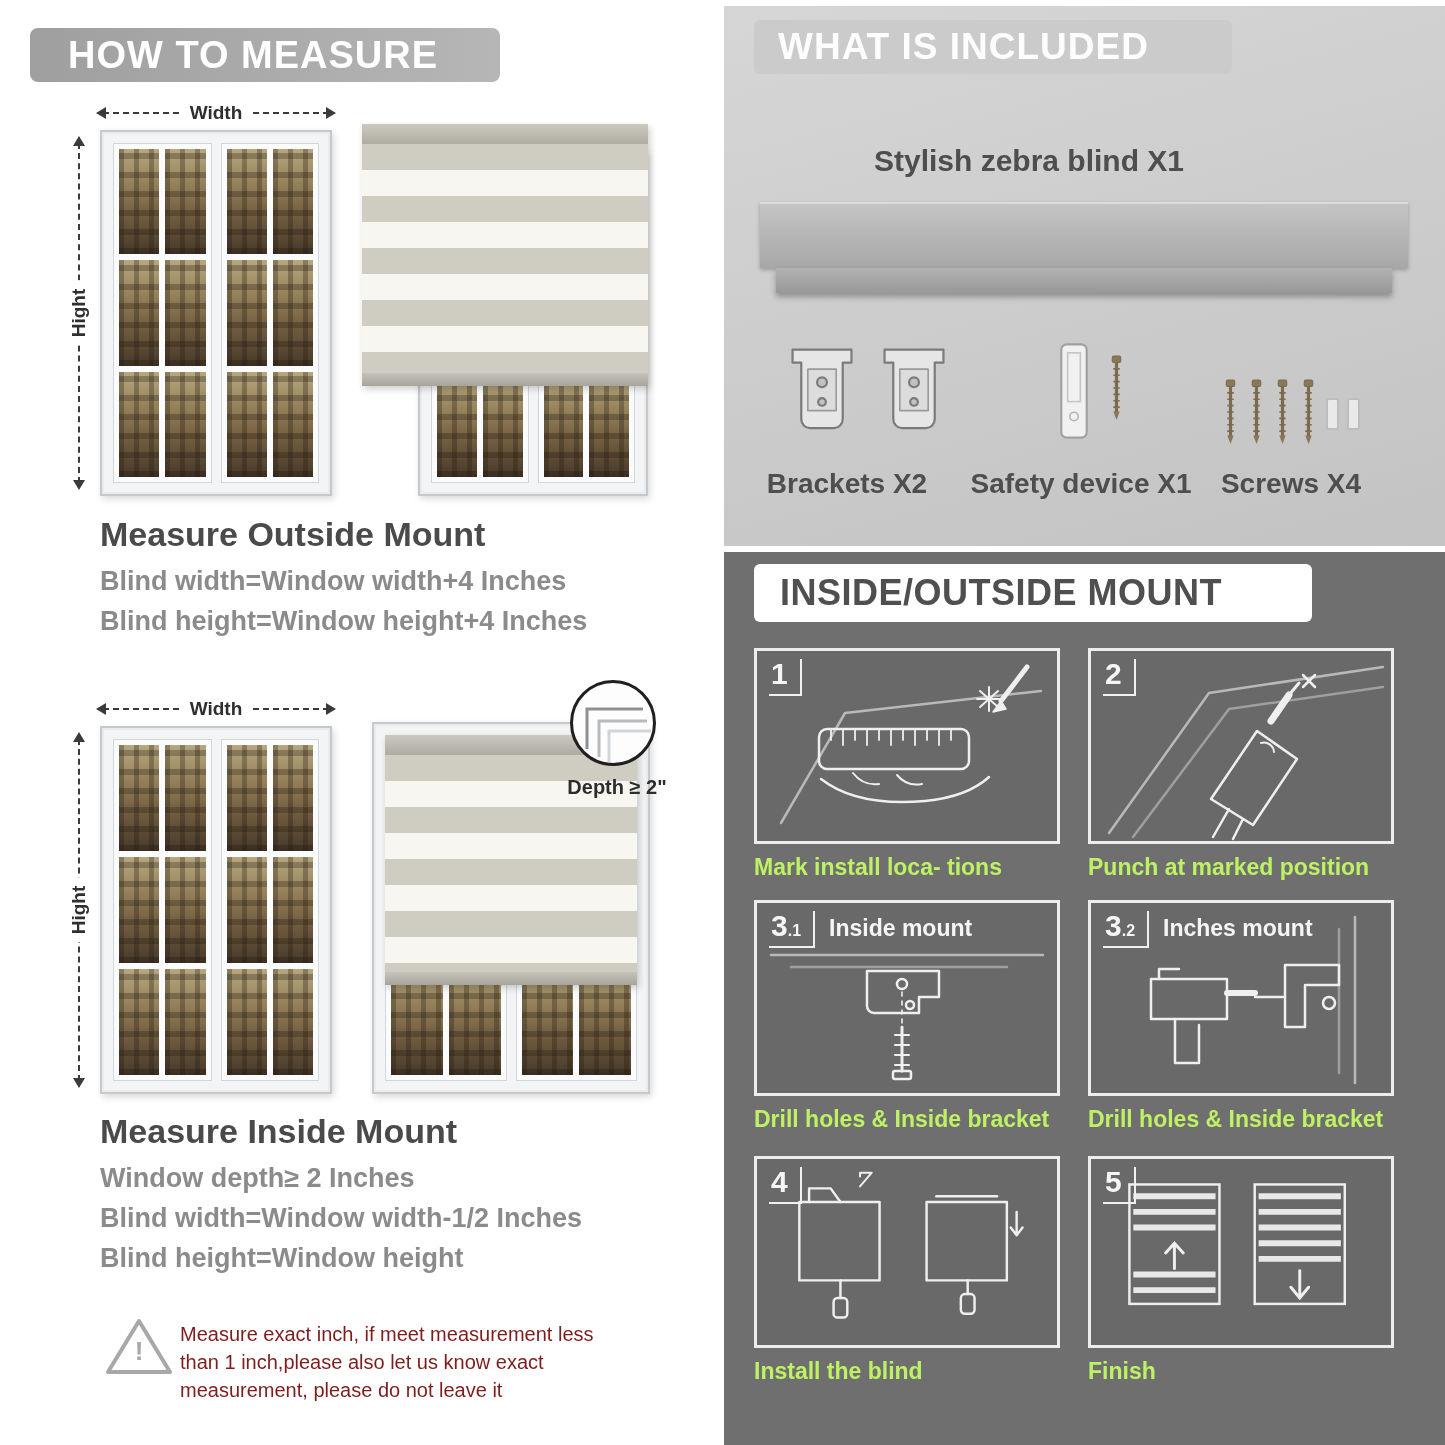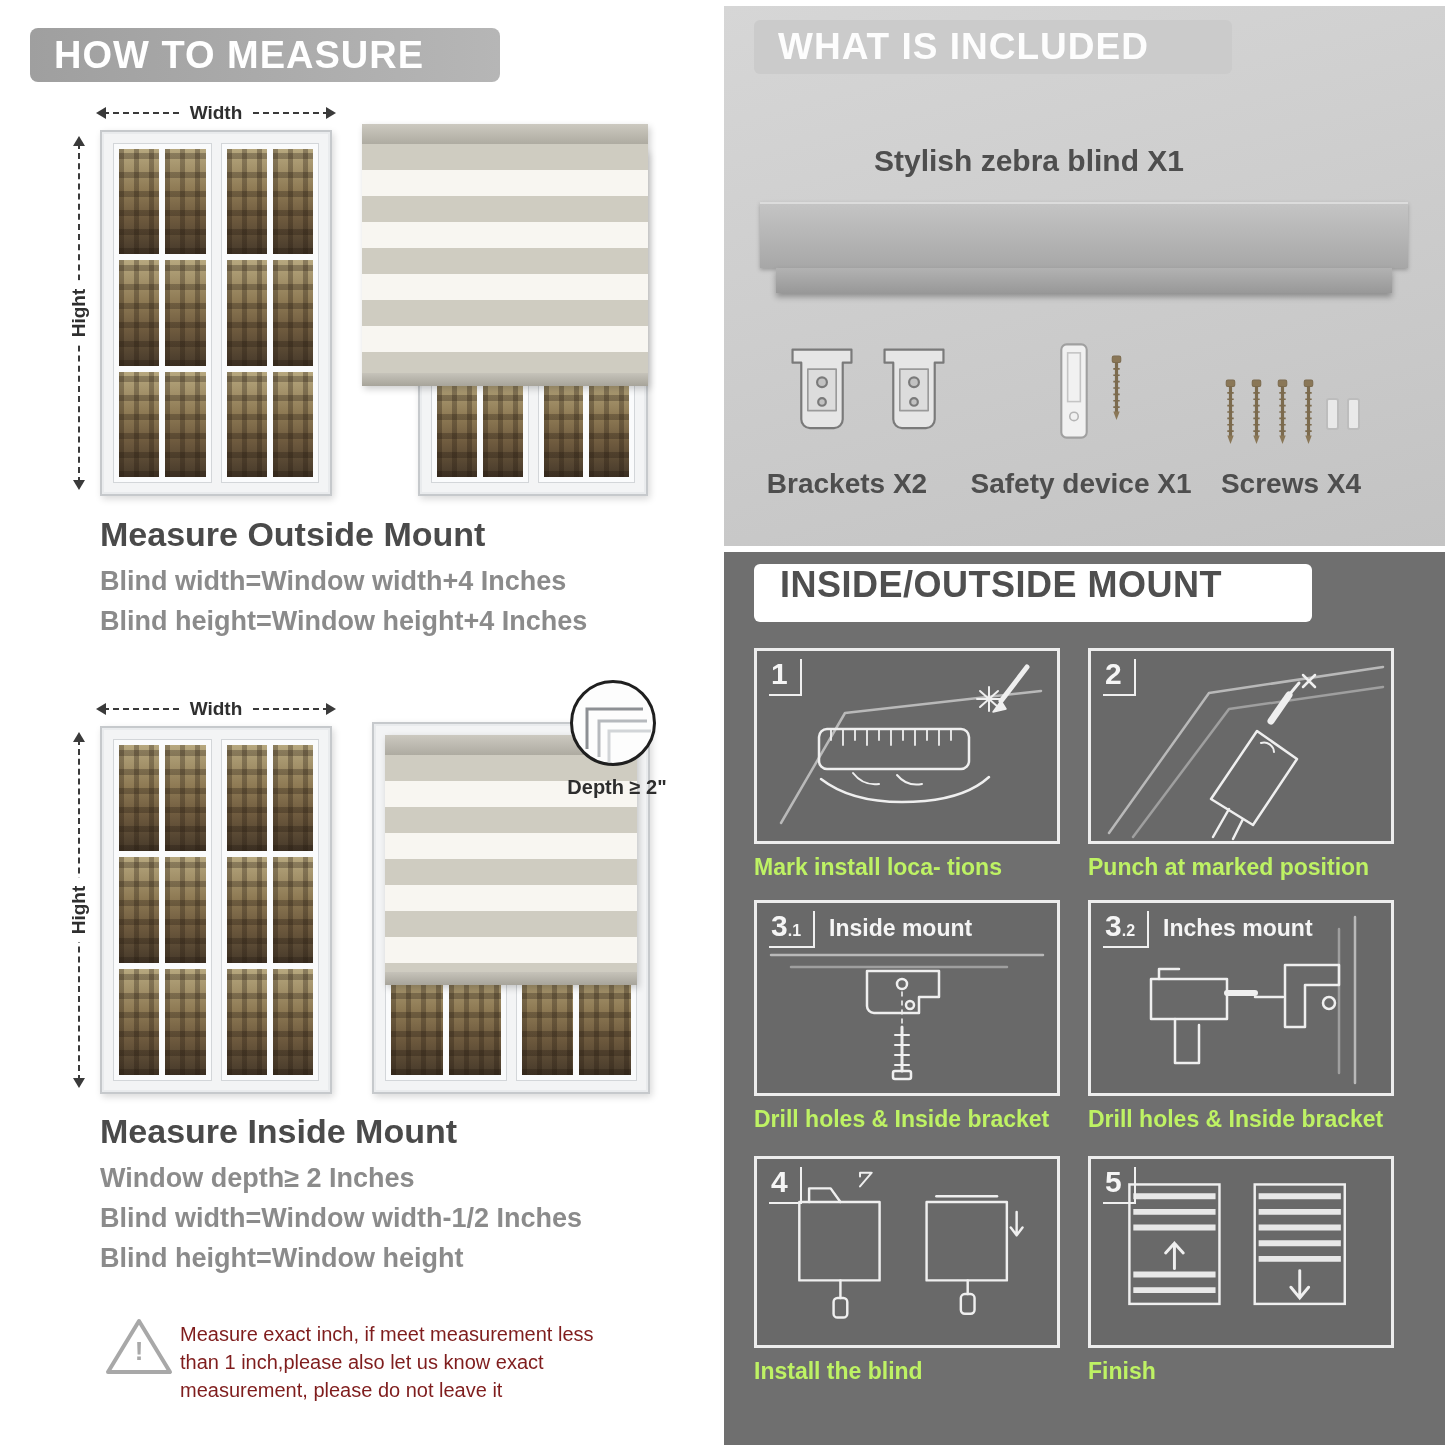--- a/index.html
+++ b/index.html
@@ -1,23 +1,23 @@
 <!DOCTYPE html>
 <html><head>
 <meta charset="utf-8">
 <style>
   *{box-sizing:border-box}
   html,body{margin:0;padding:0;background:#fff}
   .page{position:relative;width:1445px;height:1445px;background:#fff;font-family:"Liberation Sans",sans-serif;overflow:hidden}
   .abs{position:absolute}
 
   
-  .banner-left{display:flex;align-items:center;background:linear-gradient(90deg,#9f9f9f,#b6b6b6);border-radius:8px;color:#fff;font-weight:700;font-size:38px;letter-spacing:1px;padding-left:24px}
+  .banner-left{display:flex;align-items:center;background:linear-gradient(90deg,#9f9f9f,#b6b6b6);border-radius:8px;color:#fff;font-weight:700;font-size:38px;letter-spacing:1px;padding-left:38px}
   .banner-incl{display:flex;align-items:center;background:#cbcbcb;border-radius:6px;color:rgba(255,255,255,.95);font-weight:700;font-size:37px;letter-spacing:1px;padding-left:24px}
-  .banner-mount{display:flex;align-items:flex-start;background:#ffffff;border-radius:6px;color:#4f4f4f;font-weight:700;font-size:36px;letter-spacing:.5px;padding-left:26px}
+  .banner-mount{display:flex;align-items:center;background:#ffffff;border-radius:6px;color:#4f4f4f;font-weight:700;font-size:36px;letter-spacing:.5px;padding-left:26px}
 
   
   .window{position:absolute;background:#f3f4f5;border:2px solid #c6c9cc;box-shadow:inset 0 0 0 2px #e9ebed,2px 3px 7px rgba(0,0,0,.15);padding:11px;display:flex;gap:9px}
   .sash{flex:1;background:#fafbfc;border:1px solid #d3d6d9;padding:5px;display:grid;grid-template-columns:1fr 1fr;grid-template-rows:1fr 1fr 1fr;gap:6px}
   .pane{background:
     repeating-linear-gradient(90deg, rgba(35,24,14,.30) 0 5px, rgba(0,0,0,0) 5px 15px),
     repeating-linear-gradient(0deg, rgba(30,20,12,.28) 0 6px, rgba(0,0,0,0) 6px 19px),
     linear-gradient(180deg,#b7a87f,#8f7b55 38%,#6e5a3e 66%,#46392a)}
 
   

